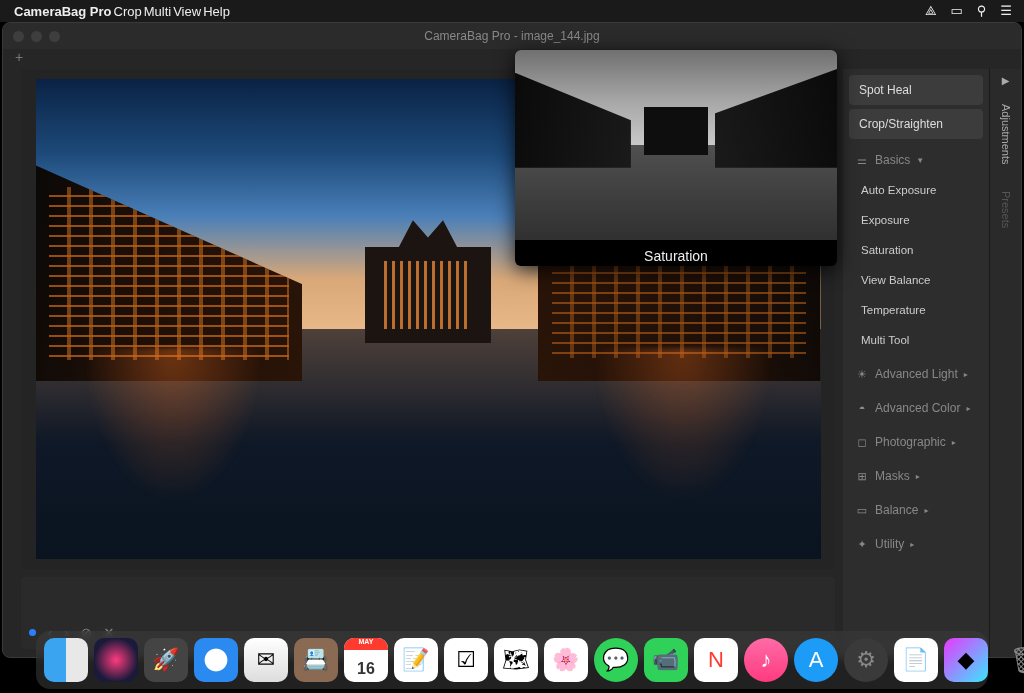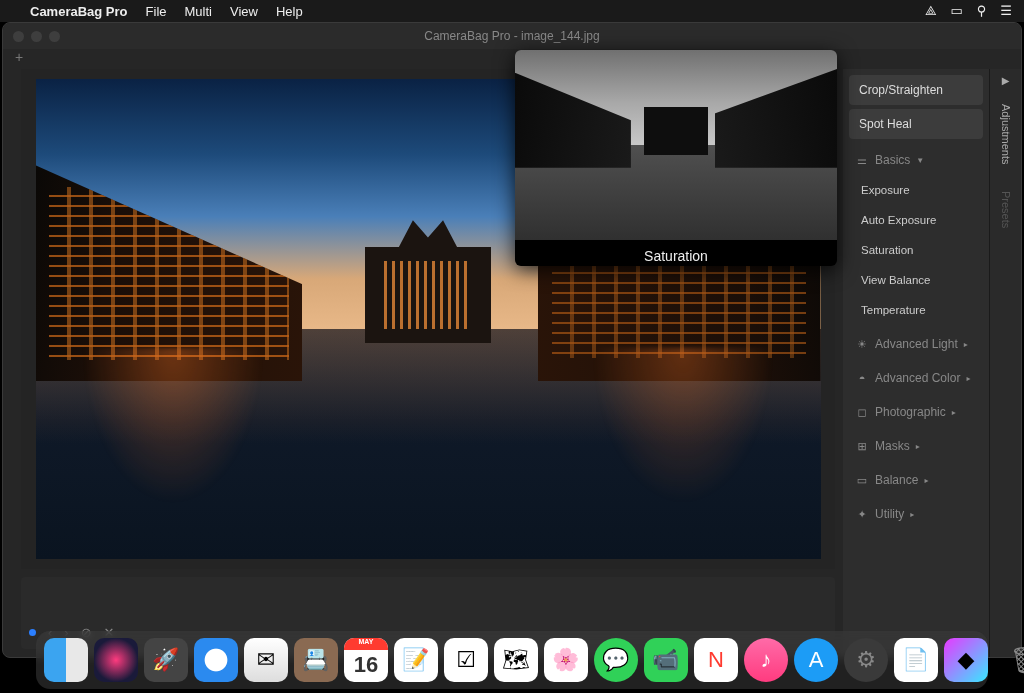--- a/index.html
+++ b/index.html
@@ -1,19 +1,19 @@
 <!DOCTYPE html>
 <html><head>
 <meta charset="utf-8">
 <style>
 * { margin: 0; padding: 0; box-sizing: border-box; font-family: -apple-system, BlinkMacSystemFont, "Segoe UI", sans-serif; }
 body { width: 1024px; height: 693px; background: #000; overflow: hidden; position: relative; }
 
 
-.menubar { height: 22px; background: #1a1a1a; display: flex; align-items: center; padding: 0 12px; color: #eee; font-size: 13px; gap: 18px; }
+.menubar { height: 22px; background: #1a1a1a; display: flex; align-items: center; padding: 0 12px; color: #eee; font-size: 13px; gap: 2px; }
 .menubar .apple { font-size: 14px; }
 .menubar .appname { font-weight: 700; }
 .menubar .spacer { flex: 1; }
 .menubar .right-icons { display: flex; gap: 14px; font-size: 13px; }
 
 
 .window { background: #262626; border-radius: 8px; margin: 0 2px; height: 636px; display: flex; flex-direction: column; overflow: hidden; border: 1px solid #3a3a3a; }
 .titlebar { height: 26px; display: flex; align-items: center; justify-content: center; position: relative; color: #888; font-size: 12px; background: #2b2b2b; }
 .traffic { position: absolute; left: 10px; display: flex; gap: 7px; }
 .traffic span { width: 11px; height: 11px; border-radius: 50%; background: #3e3e3e; display: inline-block; }
@@ -85,30 +85,30 @@
 .di-photos { background: #fff; }
 .di-msg { background: #30d158; border-radius: 50%; }
 .di-ft { background: #30d158; border-radius: 12px; }
 .di-news { background: #fff; color:#ff3b30; }
 .di-music { background: linear-gradient(#ff6ba8, #ff3b7f); border-radius: 50%; color:#fff; }
 .di-store { background: #1c9cf6; border-radius: 50%; color:#fff; }
 .di-sys { background: #3a3a3a; border-radius: 50%; color:#888; }
 .di-text { background: #fff; }
 .di-cb { background: linear-gradient(135deg, #e838ff, #38e8ff); }
 .di-trash { color:#888; font-size:26px; }
-.cal-txt { position:absolute; bottom:4px; width:100%; text-align:center; font-size:22px; font-weight:600; color:#333; }
+.cal-txt { position:absolute; bottom:4px; width:100%; text-align:center; font-size:16px; font-weight:600; color:#333; }
 .cal-mon { position:absolute; top:0; width:100%; text-align:center; font-size:7px; color:#fff; font-weight:600; }
 </style>
 </head>
 <body>
 
 <div class="menubar">
   <span class="apple"></span>
   <span class="appname">CameraBag Pro</span>
-  <span>File</span>
+  <span>Crop</span>
   <span>Multi</span>
   <span>View</span>
   <span>Help</span>
   <span class="spacer"></span>
   <span class="right-icons">
     <span>⟁</span>
     <span>▭</span>
     <span>⚲</span>
     <span>☰</span>
   </span>
@@ -145,33 +145,34 @@
           <span class="dot-blue"></span>
           <span>‹</span>
           <span>›</span>
           <span>⊘</span>
           <span>✕</span>
         </div>
       </div>
     </div>
 
     <div class="right-panel">
+      <div class="panel-btn">Spot Heal</div>
       <div class="panel-btn">Crop/Straighten</div>
-      <div class="panel-btn">Spot Heal</div>
 
       <div class="section-head">
         <span class="ico">⚌</span>
         <span>Basics</span>
         <span class="tri">▼</span>
       </div>
+      <div class="sub-item">Auto Exposure</div>
       <div class="sub-item">Exposure</div>
-      <div class="sub-item">Auto Exposure</div>
       <div class="sub-item">Saturation</div>
       <div class="sub-item">View Balance</div>
       <div class="sub-item">Temperature</div>
+      <div class="sub-item">Multi Tool</div>
 
       <div class="section-head">
         <span class="ico">☀</span>
         <span>Advanced Light</span>
         <span class="tri">▸</span>
       </div>
       <div class="section-head">
         <span class="ico">◓</span>
         <span>Advanced Color</span>
         <span class="tri">▸</span>

